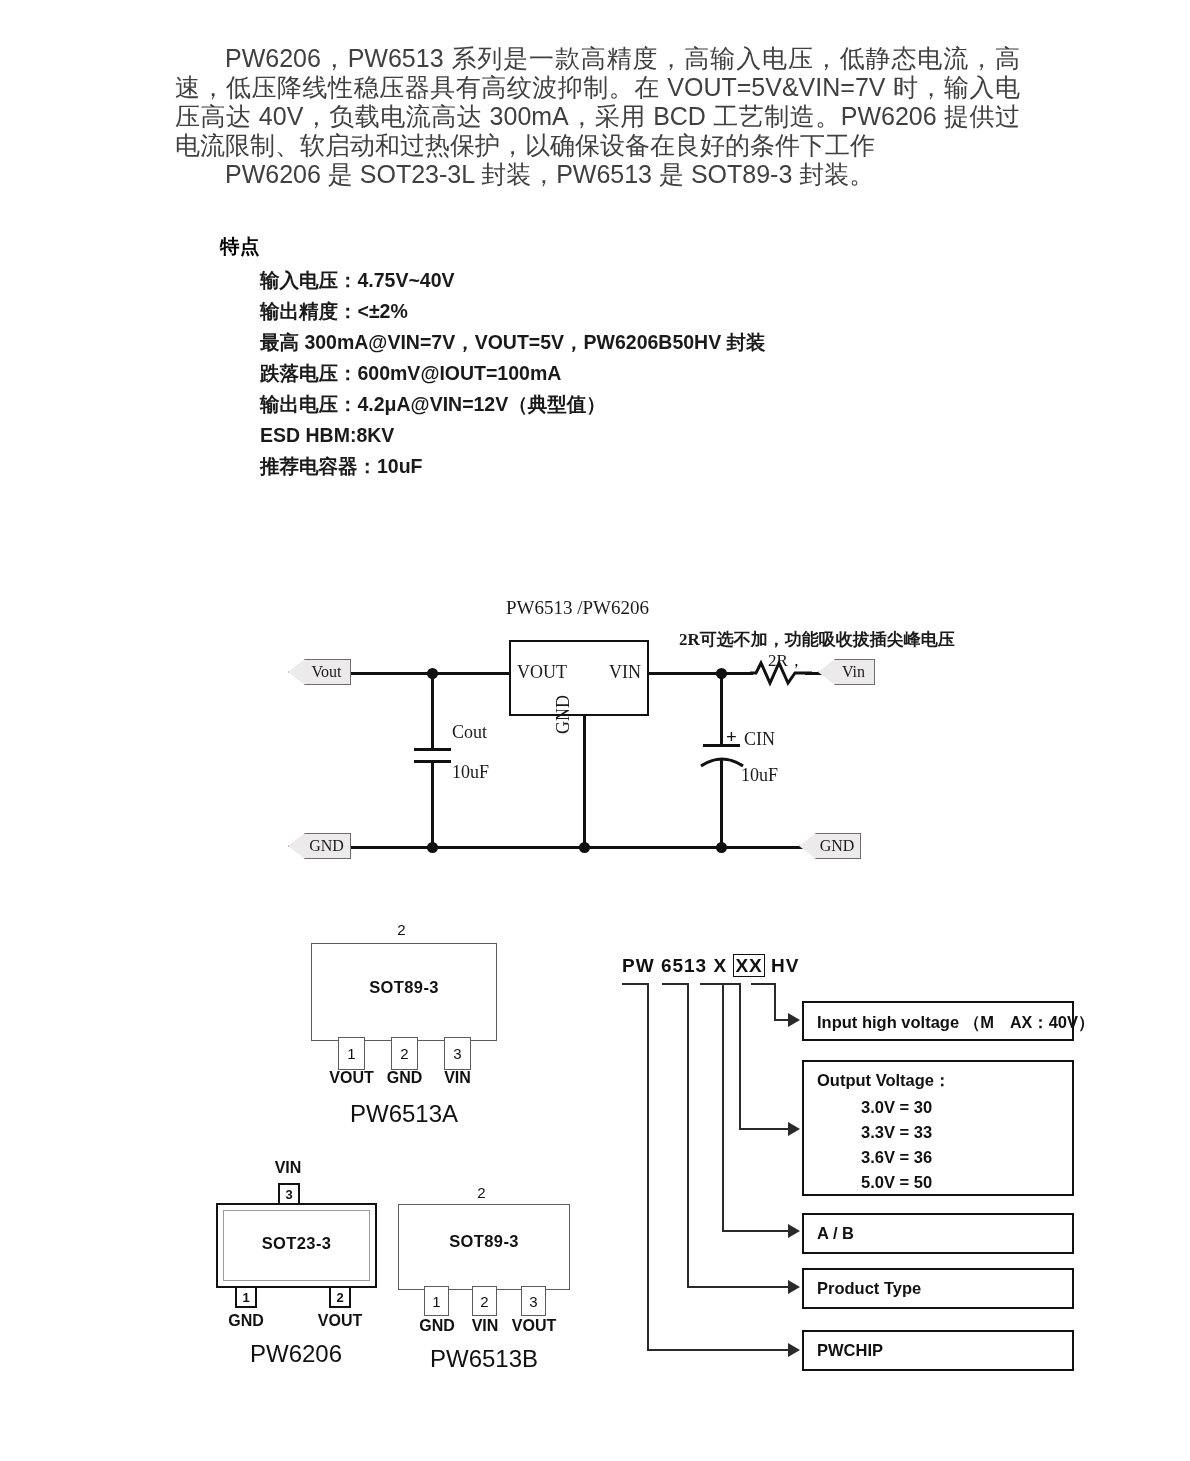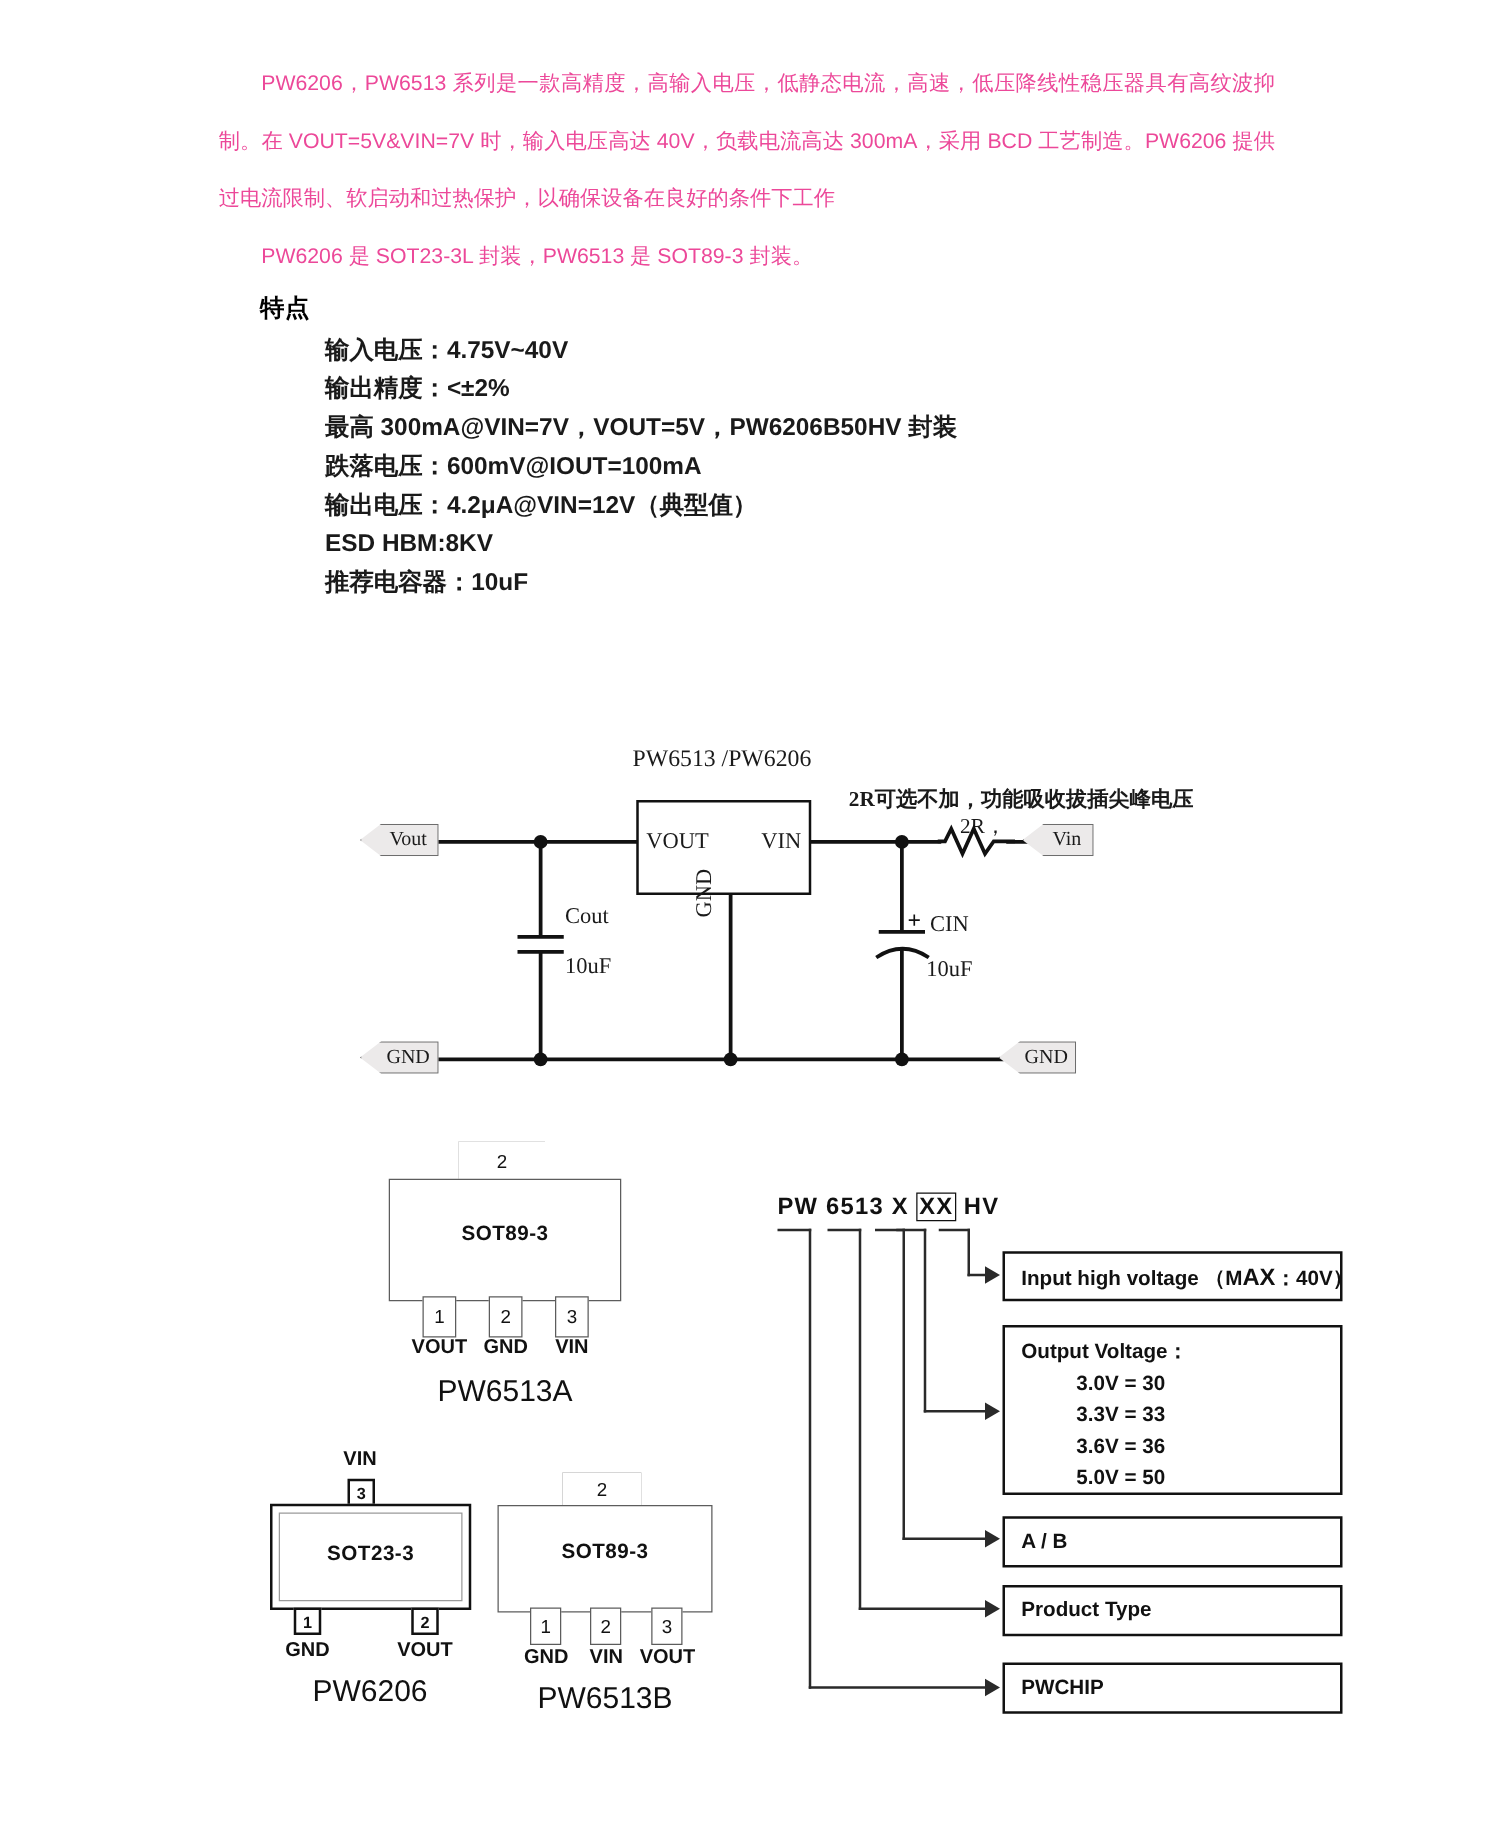--- a/index.html
+++ b/index.html
@@ -21,33 +21,33 @@
     width: 1190px;
     height: 1461px;
   }
 
   
   .intro {
     position: absolute;
     left: 175px;
     top: 44px;
     width: 845px;
-    font-size: 17px;
-    line-height: 46px;
+    font-size: 25px;
+    line-height: 29px;
     text-align: justify;
     text-justify: inter-ideograph;
-    color: #ec4899;
+    color: #404040;
   }
   .intro p { margin: 0; }
   .intro p.indent { text-indent: 2em; }
 
   
   .feat-title {
     position: absolute;
-    left: 208px;
+    left: 220px;
     top: 233px;
     font-size: 19.5px;
     font-weight: bold;
     letter-spacing: 0.5px;
   }
   .feat-list {
     position: absolute;
     left: 260px;
     top: 265px;
     font-size: 19.5px;
@@ -254,21 +254,22 @@
     box-sizing: border-box;
   }
   .obox-text {
     position: absolute;
     font-size: 16.5px;
     font-weight: bold;
     color: #111;
     white-space: nowrap;
   }
   .smallcaps-max {
-    font-size: 19px;
+    font-size: 16px;
+    margin-left: 16px;
   }
 </style>
 </head>
 <body>
 
 <div class="page">
 
   <div class="intro">
     <p class="indent">PW6206，PW6513 系列是一款高精度，高输入电压，低静态电流，高速，低压降线性稳压器具有高纹波抑制。在 VOUT=5V&amp;VIN=7V 时，输入电压高达 40V，负载电流高达 300mA，采用 BCD 工艺制造。PW6206 提供过电流限制、软启动和过热保护，以确保设备在良好的条件下工作</p>
     <p class="indent">PW6206 是 SOT23-3L 封装，PW6513 是 SOT89-3 封装。</p>

